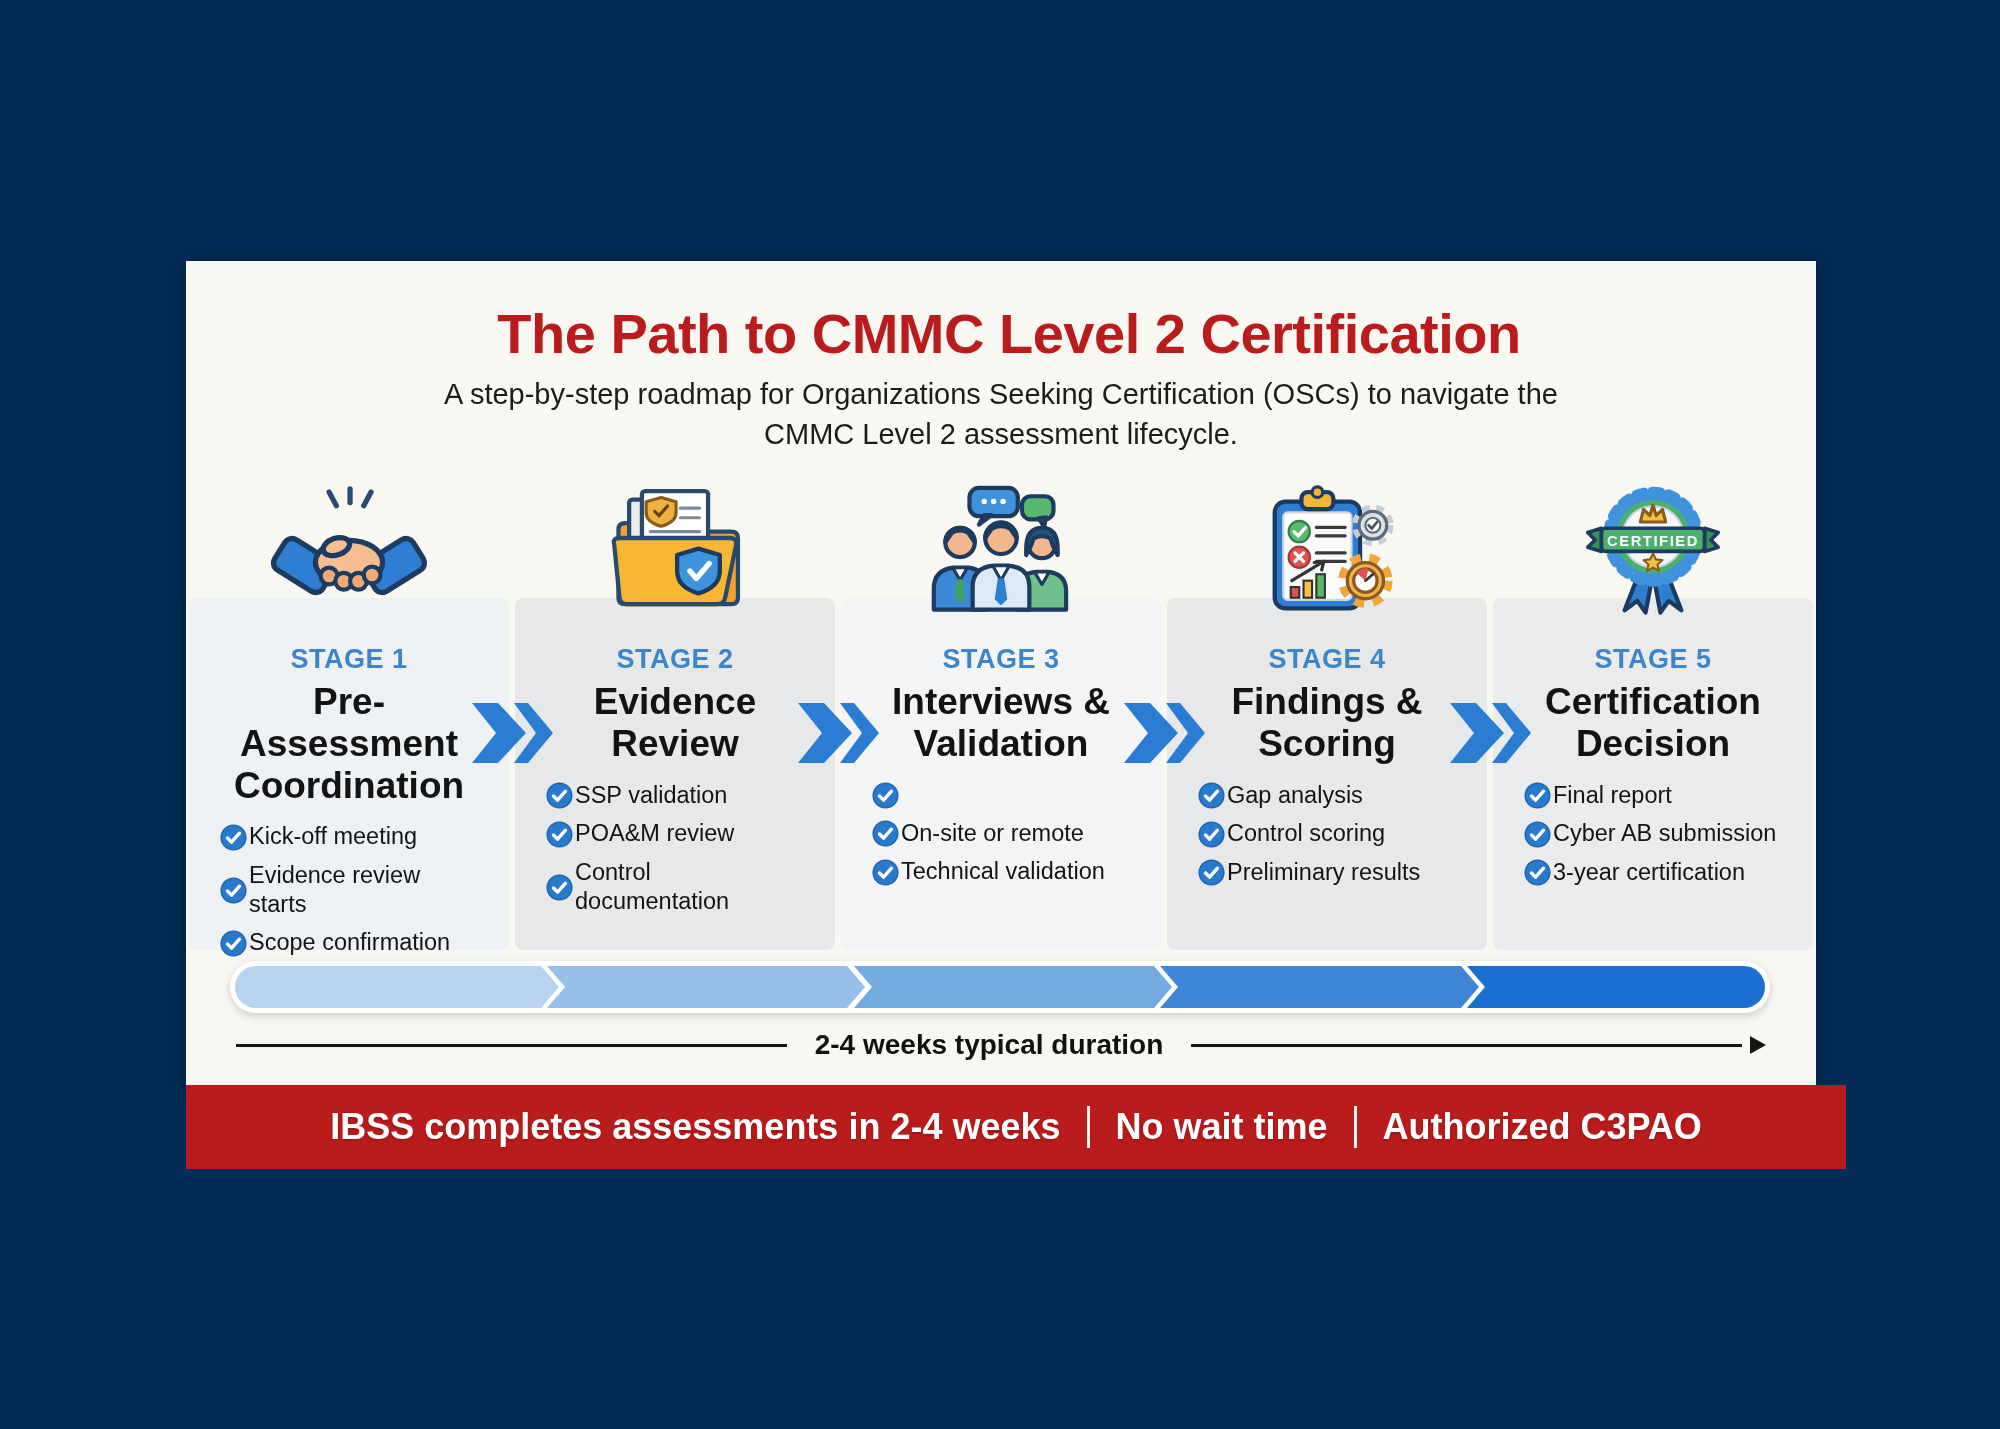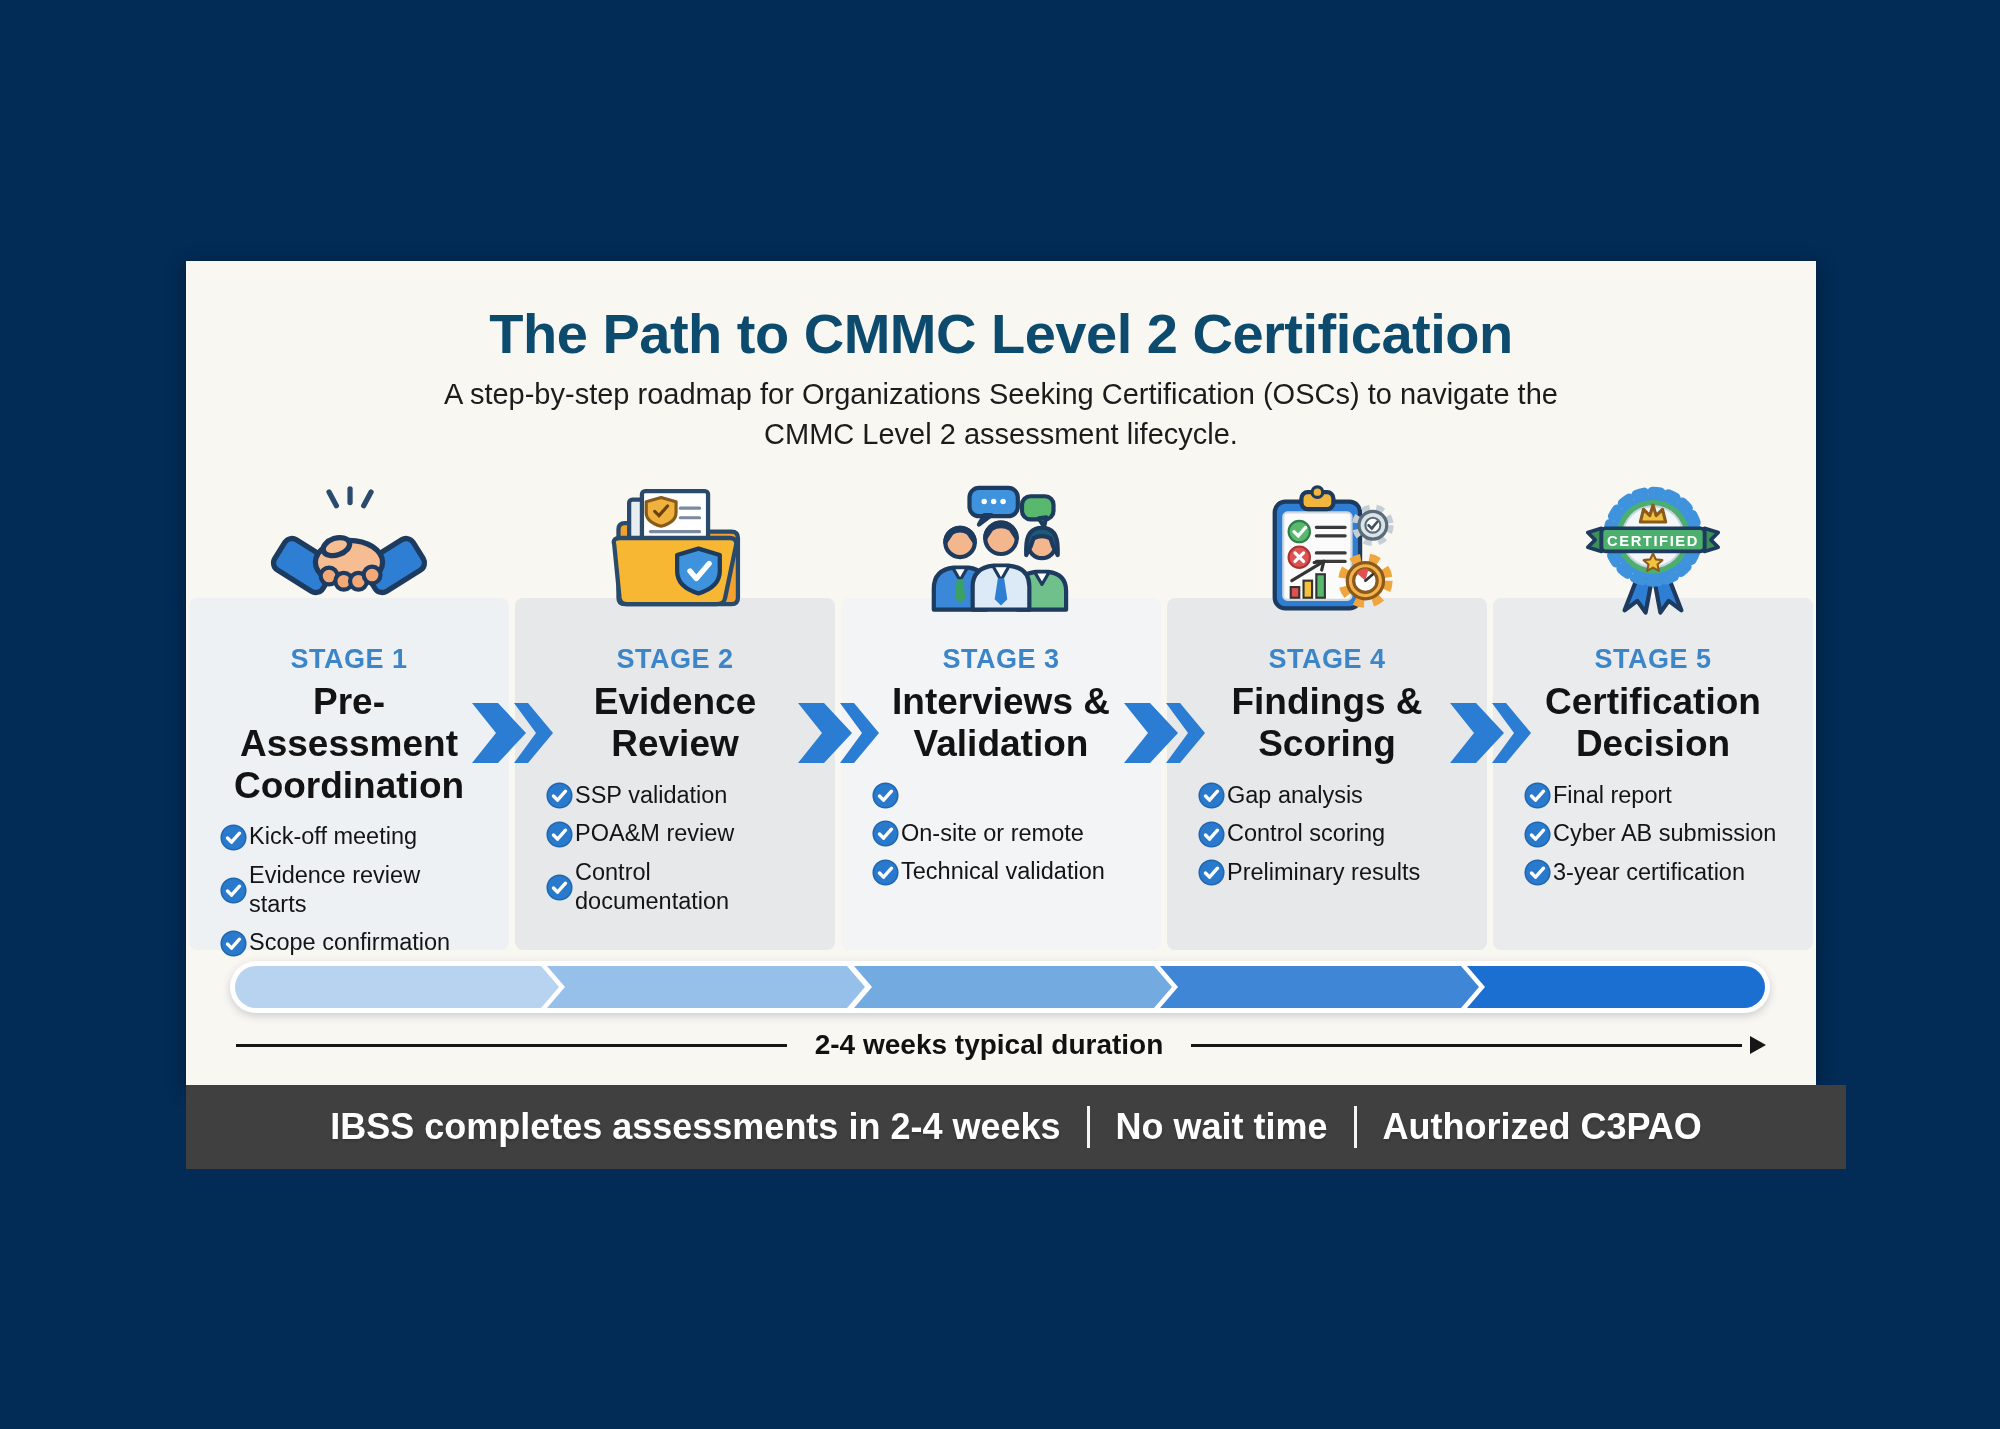--- a/index.html
+++ b/index.html
@@ -1,21 +1,21 @@
 <!DOCTYPE html>
 <html><head>
 <meta charset="utf-8">
 <style>
   html,body{margin:0;padding:0;background:#022b55;}
   .canvas{position:relative;width:2000px;height:1429px;background:#022b55;overflow:hidden;
           font-family:"Liberation Sans",sans-serif;}
   .card{position:absolute;left:186px;top:261px;width:1630px;height:824px;background:#f9f7f2;
         box-shadow:0 4px 18px rgba(0,0,0,.35);}
-  .page-title{position:absolute;left:0;top:40px;width:100%;text-align:center;
-        font-size:56px;font-weight:700;color:#0c4a6e;letter-spacing:-0.5px;}
+  .page-title{position:absolute;left:8px;top:40px;width:100%;text-align:center;
+        font-size:56px;font-weight:700;color:#b91c1c;letter-spacing:-0.5px;}
   .page-subtitle{position:absolute;left:0;top:113px;width:100%;display:flex;justify-content:center;}
   .page-subtitle span{display:block;max-width:1150px;text-align:center;font-size:29px;
         line-height:1.38;color:#1c1c1c;font-weight:400;}
   .stage-row{position:absolute;left:0;top:211px;width:1630px;height:478px;display:flex;}
   .stage-col{position:relative;width:326px;text-align:center;}
   .col-bg{position:absolute;left:3px;right:3px;top:126px;bottom:0;border-radius:8px;z-index:0;}
   .stage-col:nth-child(1) .col-bg{background:#eef1f4;}
   .stage-col:nth-child(2) .col-bg{background:#e6e8ea;}
   .stage-col:nth-child(3) .col-bg{background:#f3f4f5;}
   .stage-col:nth-child(4) .col-bg{background:#e6e8ea;}
@@ -44,21 +44,21 @@
   .seg4{left:925px;width:319px;background:#3f87d6;
         clip-path:polygon(0 0,calc(100% - 18px) 0,100% 50%,calc(100% - 18px) 100%,0 100%,18px 50%);}
   .seg5{left:1232px;width:298px;background:#1a6fd0;
         clip-path:polygon(0 0,100% 0,100% 100%,0 100%,18px 50%);}
   .duration-row{position:absolute;left:50px;top:764px;width:1530px;height:40px;
         display:flex;align-items:center;gap:28px;}
   .duration-line{flex:1;height:3px;background:#161616;}
   .duration-text{font-size:28px;font-weight:600;color:#111;white-space:nowrap;}
   .duration-head{width:0;height:0;border-left:16px solid #161616;border-top:9px solid transparent;
         border-bottom:9px solid transparent;margin-left:-20px;}
-  .footer-banner{position:absolute;left:186px;top:1085px;width:1660px;height:84px;background:#404040;
+  .footer-banner{position:absolute;left:186px;top:1085px;width:1660px;height:84px;background:#b91c1c;
         display:flex;align-items:center;justify-content:center;gap:26px;}
   .footer-banner .ftext{font-size:36px;font-weight:700;color:#ffffff;text-shadow:0 2px 3px rgba(0,0,0,.18);}
   .fdivider{width:3px;height:42px;background:#ffffff;opacity:.95;}
 </style>
 </head>
 <body>
 
 <div class="canvas">
   <div class="card">
 

